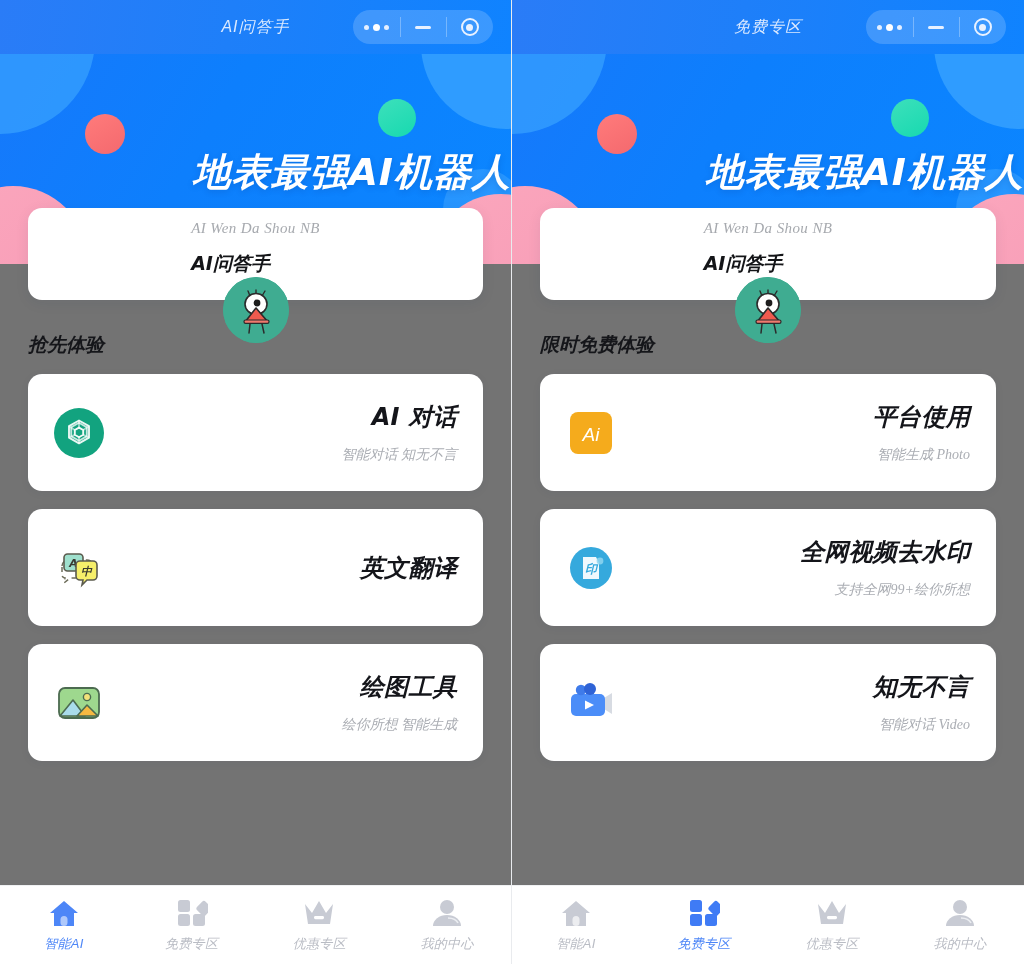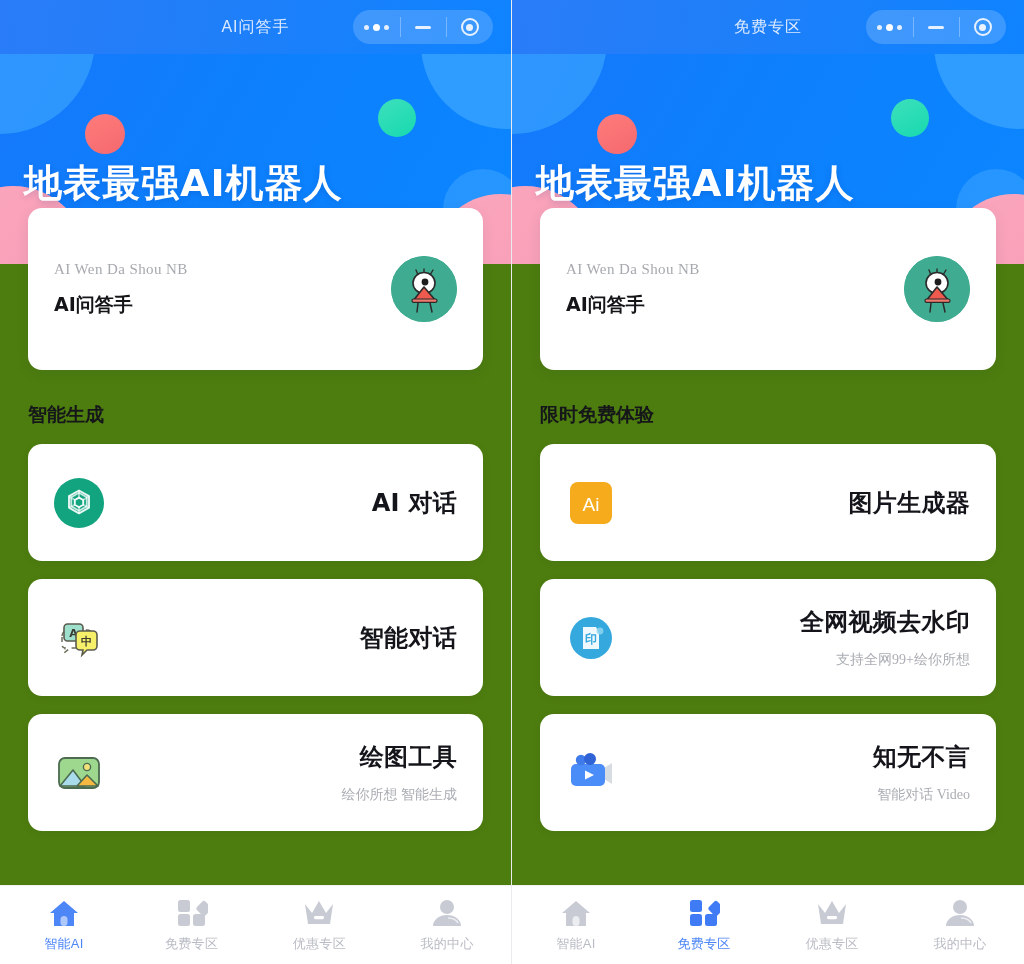--- a/index.html
+++ b/index.html
@@ -2,22 +2,22 @@
 <html><head>
 <meta charset="utf-8">
 <style>
   * { margin:0; padding:0; box-sizing:border-box; }
   html,body{
     width:1024px; height:964px;
     font-family:"Liberation Sans","DejaVu Sans",sans-serif;
     background:#f6f7f9; overflow:hidden;
   }
   .screen{ width:1024px; height:964px; display:flex; background:#eef0f3; }
-  .panel{ width:512px; height:964px; position:relative; background:#4d7c0f;
-          display:flex; flex-direction:column; overflow:hidden; }
+  .panel{ width:512px; height:964px; position:relative; background:#737373;
+          display:flex; flex-direction:column; overflow:hidden;font-style:italic; }
   .panel.left{ border-right:1px solid #e9ebee; }
 
   
   .titlebar{
     height:54px; flex:0 0 54px; position:relative;
     background:linear-gradient(100deg,#2a7cf7 0%,#1e7ff9 45%,#0f83ff 100%);
     display:flex; align-items:center; justify-content:center;
   }
   .title-text{
     color:#dceaff; font-size:16px; letter-spacing:1px; font-weight:400;
@@ -51,34 +51,34 @@
   .b-coral{ width:40px; height:40px; left:85px; top:60px;
             background:linear-gradient(150deg,#ff7b7b,#f4696e); }
   .b-teal{ width:38px; height:38px; right:95px; top:45px;
            background:linear-gradient(150deg,#3de0bb,#17d9b0); }
   .b-midblue{ width:80px; height:80px; right:-12px; top:115px; background:#3ea4ff; opacity:.55; }
   .b-pinkL{ width:150px; height:150px; left:-62px; bottom:-72px;
             background:linear-gradient(140deg,#fba7bd,#f79bb6); }
   .b-pinkR{ width:140px; height:140px; right:-60px; bottom:-70px;
             background:linear-gradient(140deg,#fba7bd,#f79bb6); }
   .hero-title{
-    position:absolute; left:0; right:0; top:104px; text-align:left;
+    position:absolute; left:0; right:0; top:93px; text-align:right;
     color:#ffffff; font-size:38px; font-weight:bold; letter-spacing:1px;
     font-family:"DejaVu Sans","Liberation Sans",sans-serif;
     text-shadow:0 2px 6px rgba(0,40,110,.18);
     padding-left:24px;
   }
 
   
   .content{ flex:1; position:relative; padding:0 28px; }
 
   .profile-card{
     position:relative; margin-top:-56px; background:#fff; border-radius:14px;
-    height:162px; box-shadow:0 3px 14px rgba(30,50,90,.08);
-    display:flex; align-items:center; padding:12px 26px;
+    height:92px; box-shadow:0 3px 14px rgba(30,50,90,.08);
+    display:flex; align-items:center; padding:12px 26px;flex-direction:column;
   }
   .profile-text{ flex:1; }
   .profile-sub{ color:#a6a9ae; font-size:15px; font-family:"Liberation Serif",serif;
                 letter-spacing:.4px; }
   .profile-name{ color:#141518; font-size:19px; font-weight:bold; margin-top:14px;
                  font-family:"DejaVu Sans","Liberation Sans",sans-serif; }
   .avatar{ width:66px; height:66px; border-radius:50%; background:#3fac91;
            position:relative; overflow:hidden; flex:0 0 66px; }
 
   .section-title{
@@ -168,51 +168,52 @@
             <path d="M22 45 L33 31 L45 45 Z" fill="#ef5a4e" stroke="#2b2b2b" stroke-width="1.6" stroke-linejoin="round"></path>
             <rect x="21" y="43" width="25" height="3.4" rx="1.6" fill="#f07a6e" stroke="#2b2b2b" stroke-width="1.2"></rect>
             <g stroke="#2b2b2b" stroke-width="1.5" stroke-linecap="round">
               <path d="M27 47 L26 56"></path>
                 <path d="M39 47 L41 56"></path>
             </g>
           </svg>
         </div>
       </div>
 
-      <div class="section-title">智能生成</div>
+      <div class="section-title">抢先体验</div>
 
       <div class="item-card">
         <div class="item-icon">
           <svg viewBox="0 0 50 50" width="50" height="50">
             <circle cx="25" cy="25" r="25" fill="#12a37f"></circle>
             <g fill="none" stroke="#ffffff" stroke-width="1.9" stroke-linejoin="round">
               <path d="M25 12.5 L35 18.2 L35 29.7 L25 35.4 L15 29.7 L15 18.2 Z" opacity=".9"></path>
               <path d="M25 14.8 L32.8 19.3 L32.8 28.3 L25 32.8 L17.2 28.3 L17.2 19.3 Z" opacity=".75"></path>
               <path d="M25 19.6 L29.2 22 L29.2 26.8 L25 29.2 L20.8 26.8 L20.8 22 Z" opacity=".95"></path>
               <path d="M25 12.5 L25 19.6 M35 18.2 L29.2 22 M35 29.7 L29.2 26.8 M25 35.4 L25 29.2 M15 29.7 L20.8 26.8 M15 18.2 L20.8 22" opacity=".55"></path>
             </g>
           </svg>
         </div>
         <div class="item-texts">
           <div class="item-title">AI 对话</div>
+          <div class="item-desc">智能对话 知无不言</div>
         </div>
       </div>
 
       <div class="item-card">
         <div class="item-icon">
           <svg viewBox="0 0 50 50" width="50" height="50">
             <path d="M8 23 A6 6 0 0 1 14 17 L33 17 A6 6 0 0 1 39 23 L39 29 A6 6 0 0 1 33 35 L16 35 L10 40 L11 35 A3 3 0 0 1 8 32 Z" fill="none" stroke="#6f6f5c" stroke-width="1.5" stroke-dasharray="5 4"></path>
             <rect x="10" y="11" width="19" height="17" rx="3.5" fill="#9fe0cd" stroke="#5b5b4e" stroke-width="1.6"></rect>
             <text x="19.5" y="23.5" font-size="11" font-weight="bold" fill="#3a3a30" text-anchor="middle" font-family="DejaVu Sans, sans-serif">A</text>
             <path d="M22 22 A4 4 0 0 1 26 18 L39 18 A4 4 0 0 1 43 22 L43 33 A4 4 0 0 1 39 37 L33 37 L28 42 L29 37 L26 37 A4 4 0 0 1 22 33 Z" fill="#f6ef6a" stroke="#5b5b4e" stroke-width="1.6"></path>
             <text x="32.5" y="31.5" font-size="11" font-weight="bold" fill="#3a3a30" text-anchor="middle" font-family="DejaVu Sans, sans-serif">中</text>
           </svg>
         </div>
         <div class="item-texts">
-          <div class="item-title">智能对话</div>
+          <div class="item-title">英文翻译</div>
         </div>
       </div>
 
       <div class="item-card">
         <div class="item-icon">
           <svg viewBox="0 0 50 50" width="50" height="50">
             <rect x="5" y="10" width="40" height="30" rx="6" fill="#9ed88e" stroke="#4c6b50" stroke-width="1.8"></rect>
             <circle cx="33" cy="19" r="3.6" fill="#f3e27a" stroke="#4c6b50" stroke-width="1.4"></circle>
             <path d="M6 38 L19 22 L31 38 Z" fill="#a9dcea" stroke="#4c6b50" stroke-width="1.6" stroke-linejoin="round"></path>
             <path d="M23 38 L33 27 L44 38 Z" fill="#f5b942" stroke="#4c6b50" stroke-width="1.6" stroke-linejoin="round"></path>
@@ -333,21 +334,22 @@
       <div class="section-title">限时免费体验</div>
 
       <div class="item-card">
         <div class="item-icon">
           <svg viewBox="0 0 50 50" width="50" height="50">
             <rect x="4" y="4" width="42" height="42" rx="8" fill="#f5ab1c"></rect>
             <text x="25" y="33" font-size="19" fill="#ffffff" text-anchor="middle" font-family="Liberation Sans, sans-serif">Ai</text>
           </svg>
         </div>
         <div class="item-texts">
-          <div class="item-title">图片生成器</div>
+          <div class="item-title">平台使用</div>
+          <div class="item-desc">智能生成 Photo</div>
         </div>
       </div>
 
       <div class="item-card">
         <div class="item-icon">
           <svg viewBox="0 0 50 50" width="50" height="50">
             <circle cx="25" cy="25" r="21" fill="#35a9dd"></circle>
             <path d="M17 14 L30 14 L33 20 L33 36 L17 36 Z" fill="#ffffff" opacity=".92"></path>
             <text x="25" y="30" font-size="12" font-weight="bold" fill="#35a9dd" text-anchor="middle" font-family="DejaVu Sans, sans-serif">印</text>
             <circle cx="34" cy="18" r="3.4" fill="#8fd6f0" opacity=".85"></circle>

